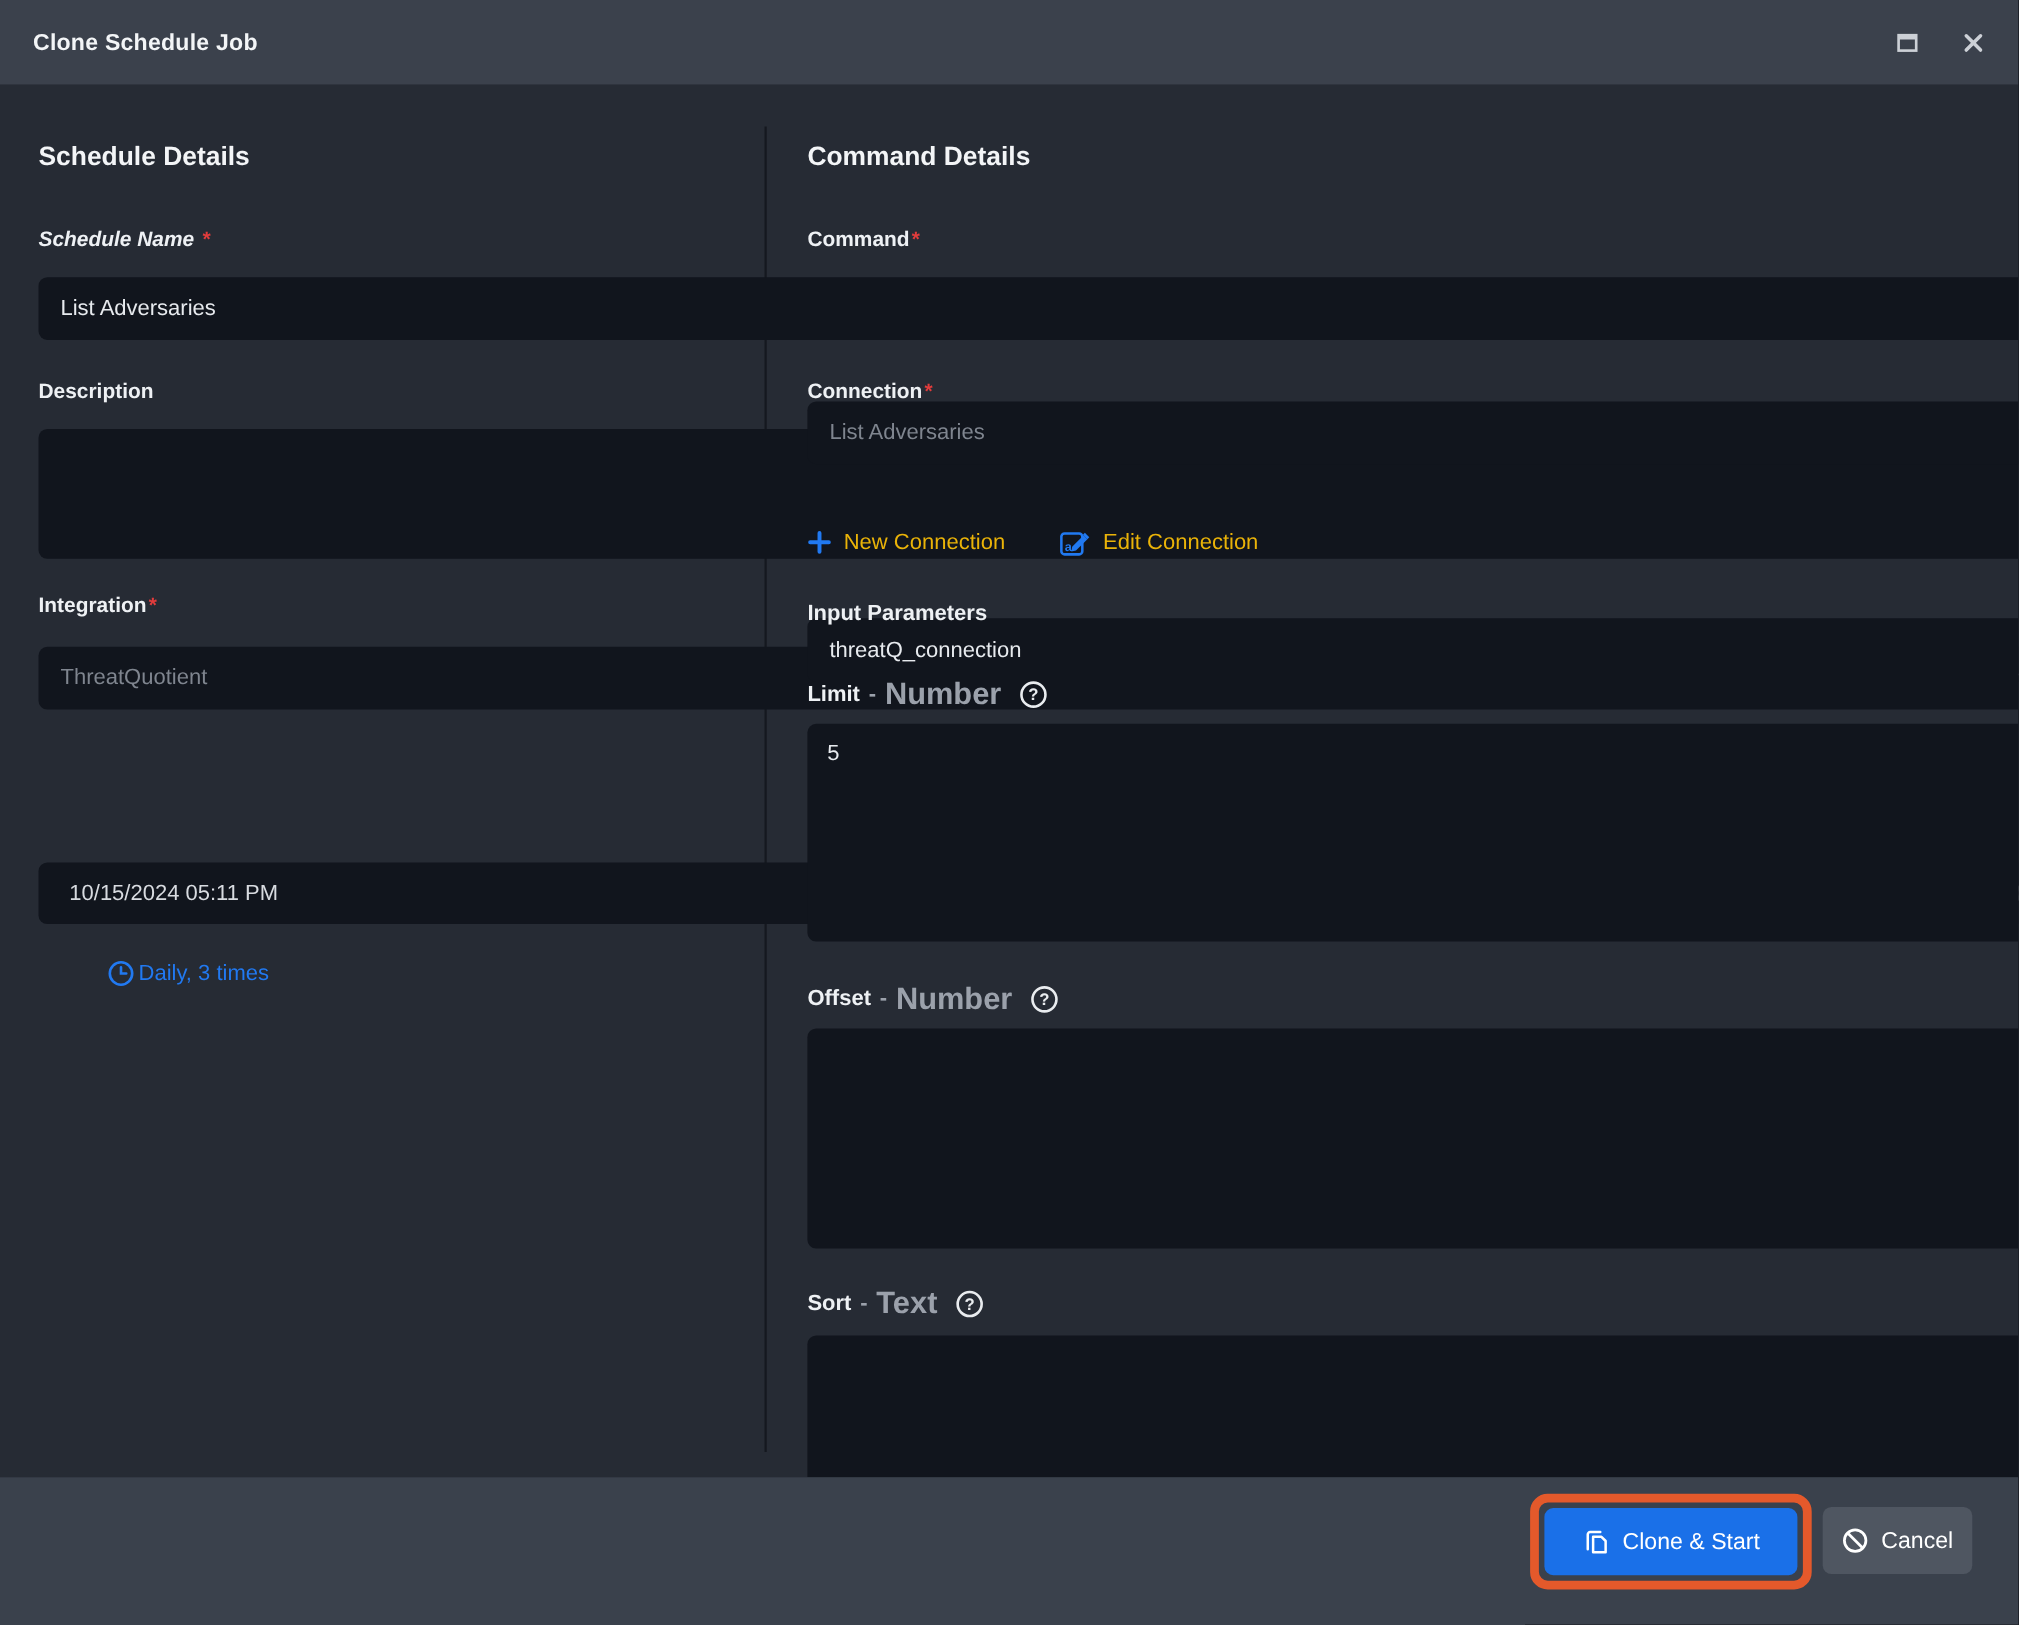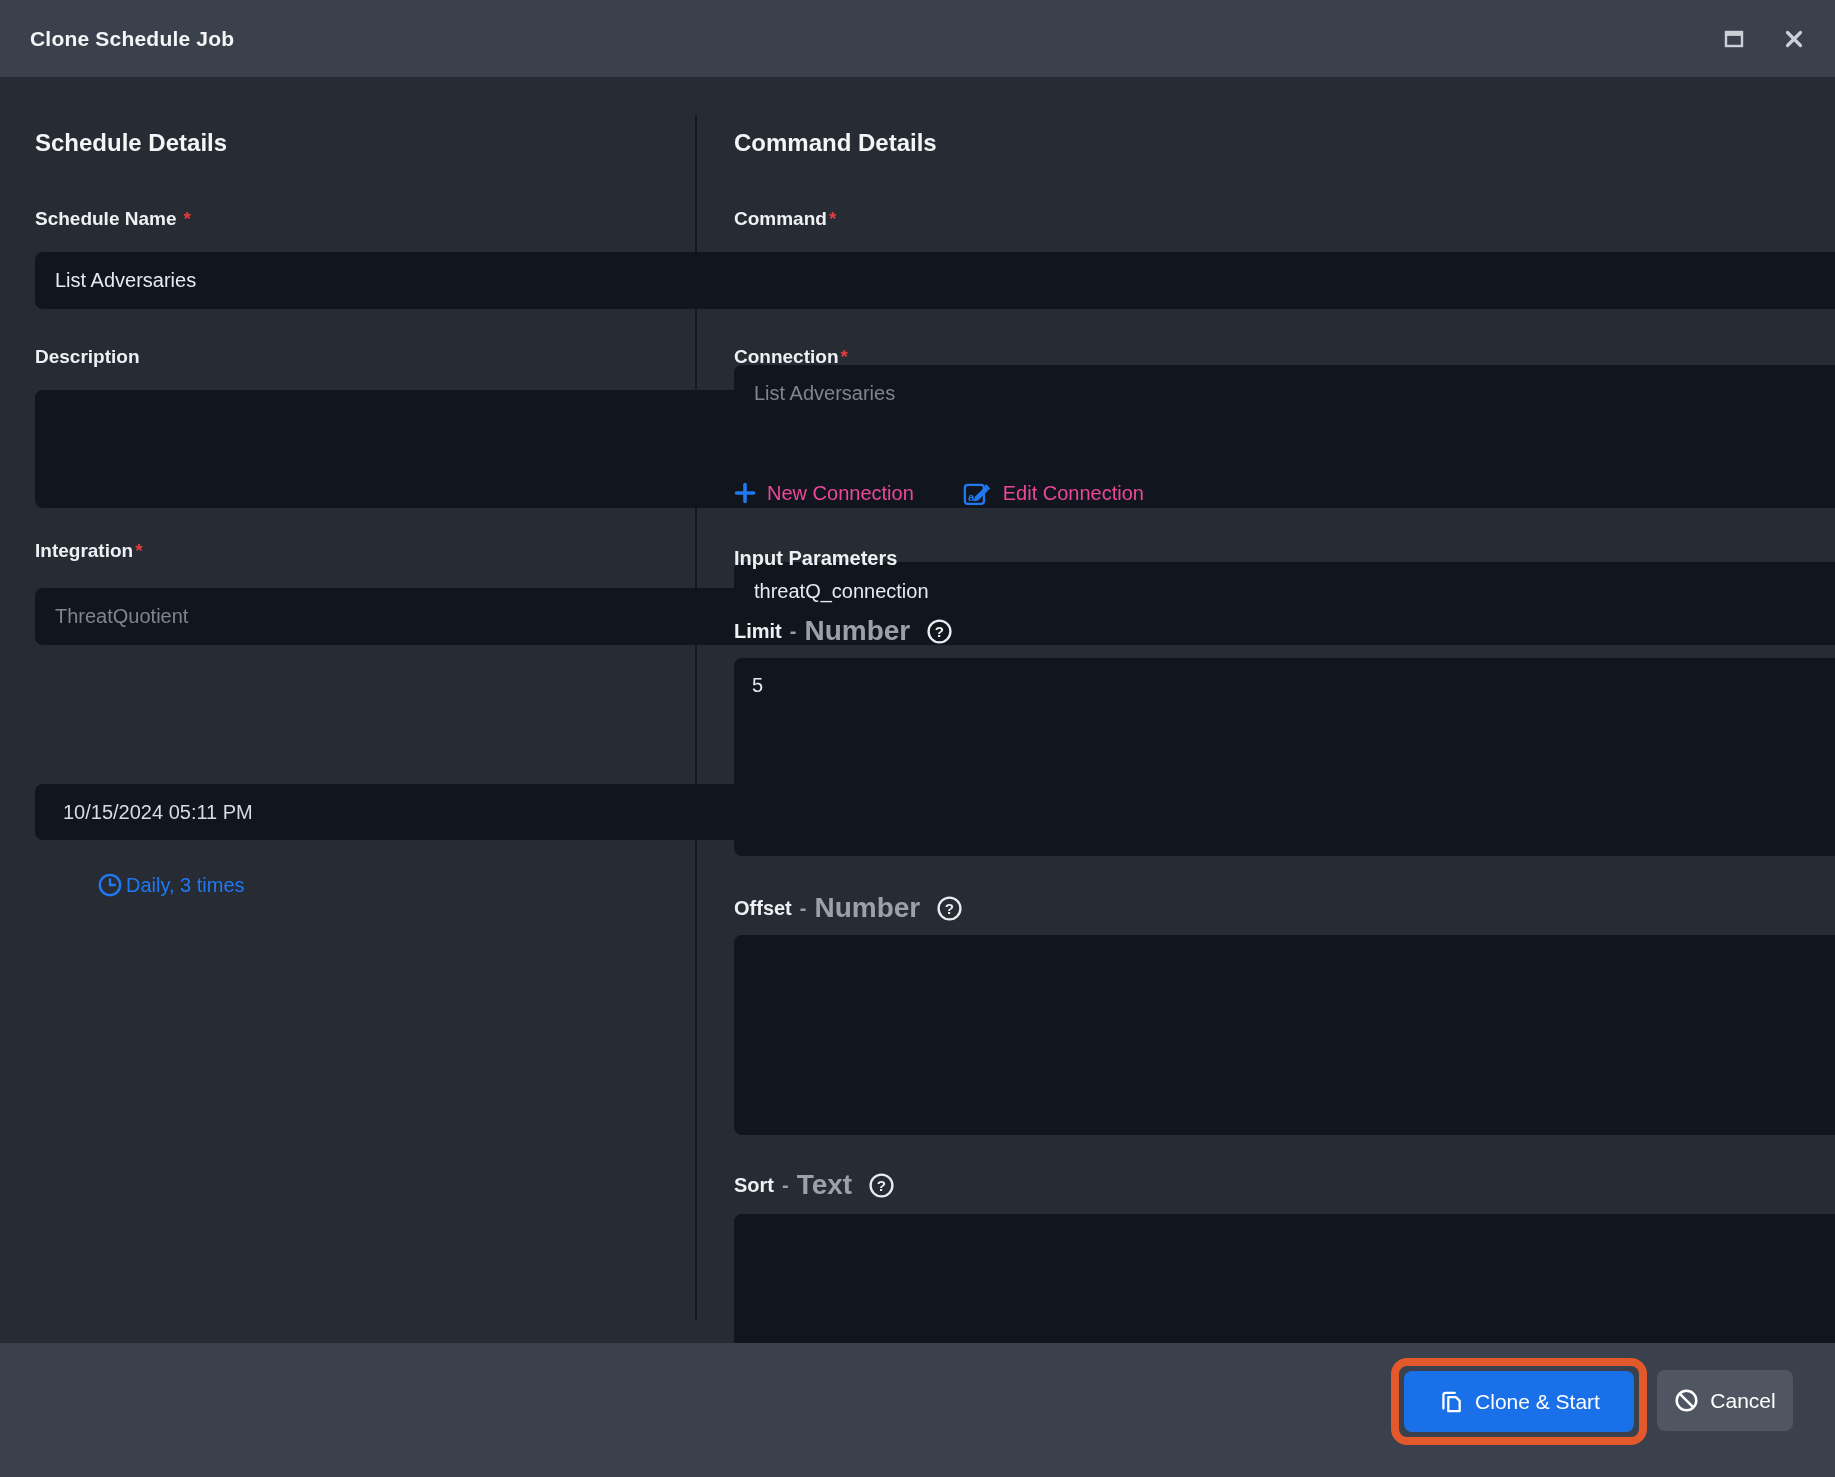--- a/index.html
+++ b/index.html
@@ -43,21 +43,21 @@
   .datefield{padding-left:28px;color:#d8dbe0;position:relative;}
   .date-icons{position:absolute;right:12px;top:50%;transform:translateY(-50%);display:flex;gap:10px;align-items:center;}
   
   .repeat-row{display:flex;align-items:center;}
   .checkbox{width:26px;height:26px;border-radius:7px;background:#8db9f7;display:inline-flex;
     align-items:center;justify-content:center;cursor:pointer;}
   .repeat-label{margin-left:11px;font-size:21px;color:#eef1f4;}
   .daily-row{display:inline-flex;align-items:center;color:#2179f1;font-size:20px;cursor:pointer;gap:3px;}
   
   .links-row{display:flex;align-items:center;}
-  .link{display:inline-flex;align-items:center;color:#ec4899;font-size:20px;cursor:pointer;}
+  .link{display:inline-flex;align-items:center;color:#eab308;font-size:20px;cursor:pointer;}
   .link .lnk-txt{margin-left:11px;}
   .link+.link{margin-left:48px;}
   
   .sub-title{font-size:20px;font-weight:bold;color:#eef1f4;}
   .param-label{display:flex;align-items:center;}
   .param-name{font-size:20px;font-weight:bold;color:#eef1f4;}
   .param-sep{margin:0 8px;color:#9ba1ab;font-size:20px;font-weight:bold;}
   .param-type{color:#9ba1ab;font-size:28px;font-weight:bold;}
   .help{margin-left:16px;display:inline-flex;cursor:pointer;}
   
@@ -90,21 +90,21 @@
         </svg>
       </span>
     </div>
   </div>
 
   <div class="content">
     <div class="divider"></div>
 
     <div class="abs col-l section-title" style="top:52px;">Schedule Details</div>
 
-    <div class="abs col-l field-label" style="top:131px;">
+    <div class="abs col-l field-label" style="top:131px;font-style:italic;">
       <span>Schedule Name</span><span class="req spaced">*</span>
     </div>
     <div class="abs col-l input" style="top:175px;height:57px;">
       <input type="text" value="List Adversaries" style="">
     </div>
 
     <div class="abs col-l field-label" style="top:269px;">Description</div>
     <textarea class="abs col-l txtarea" style="top: 313px; height: 118px;"></textarea>
 
     <div class="abs col-l field-label" style="top:463px;">

